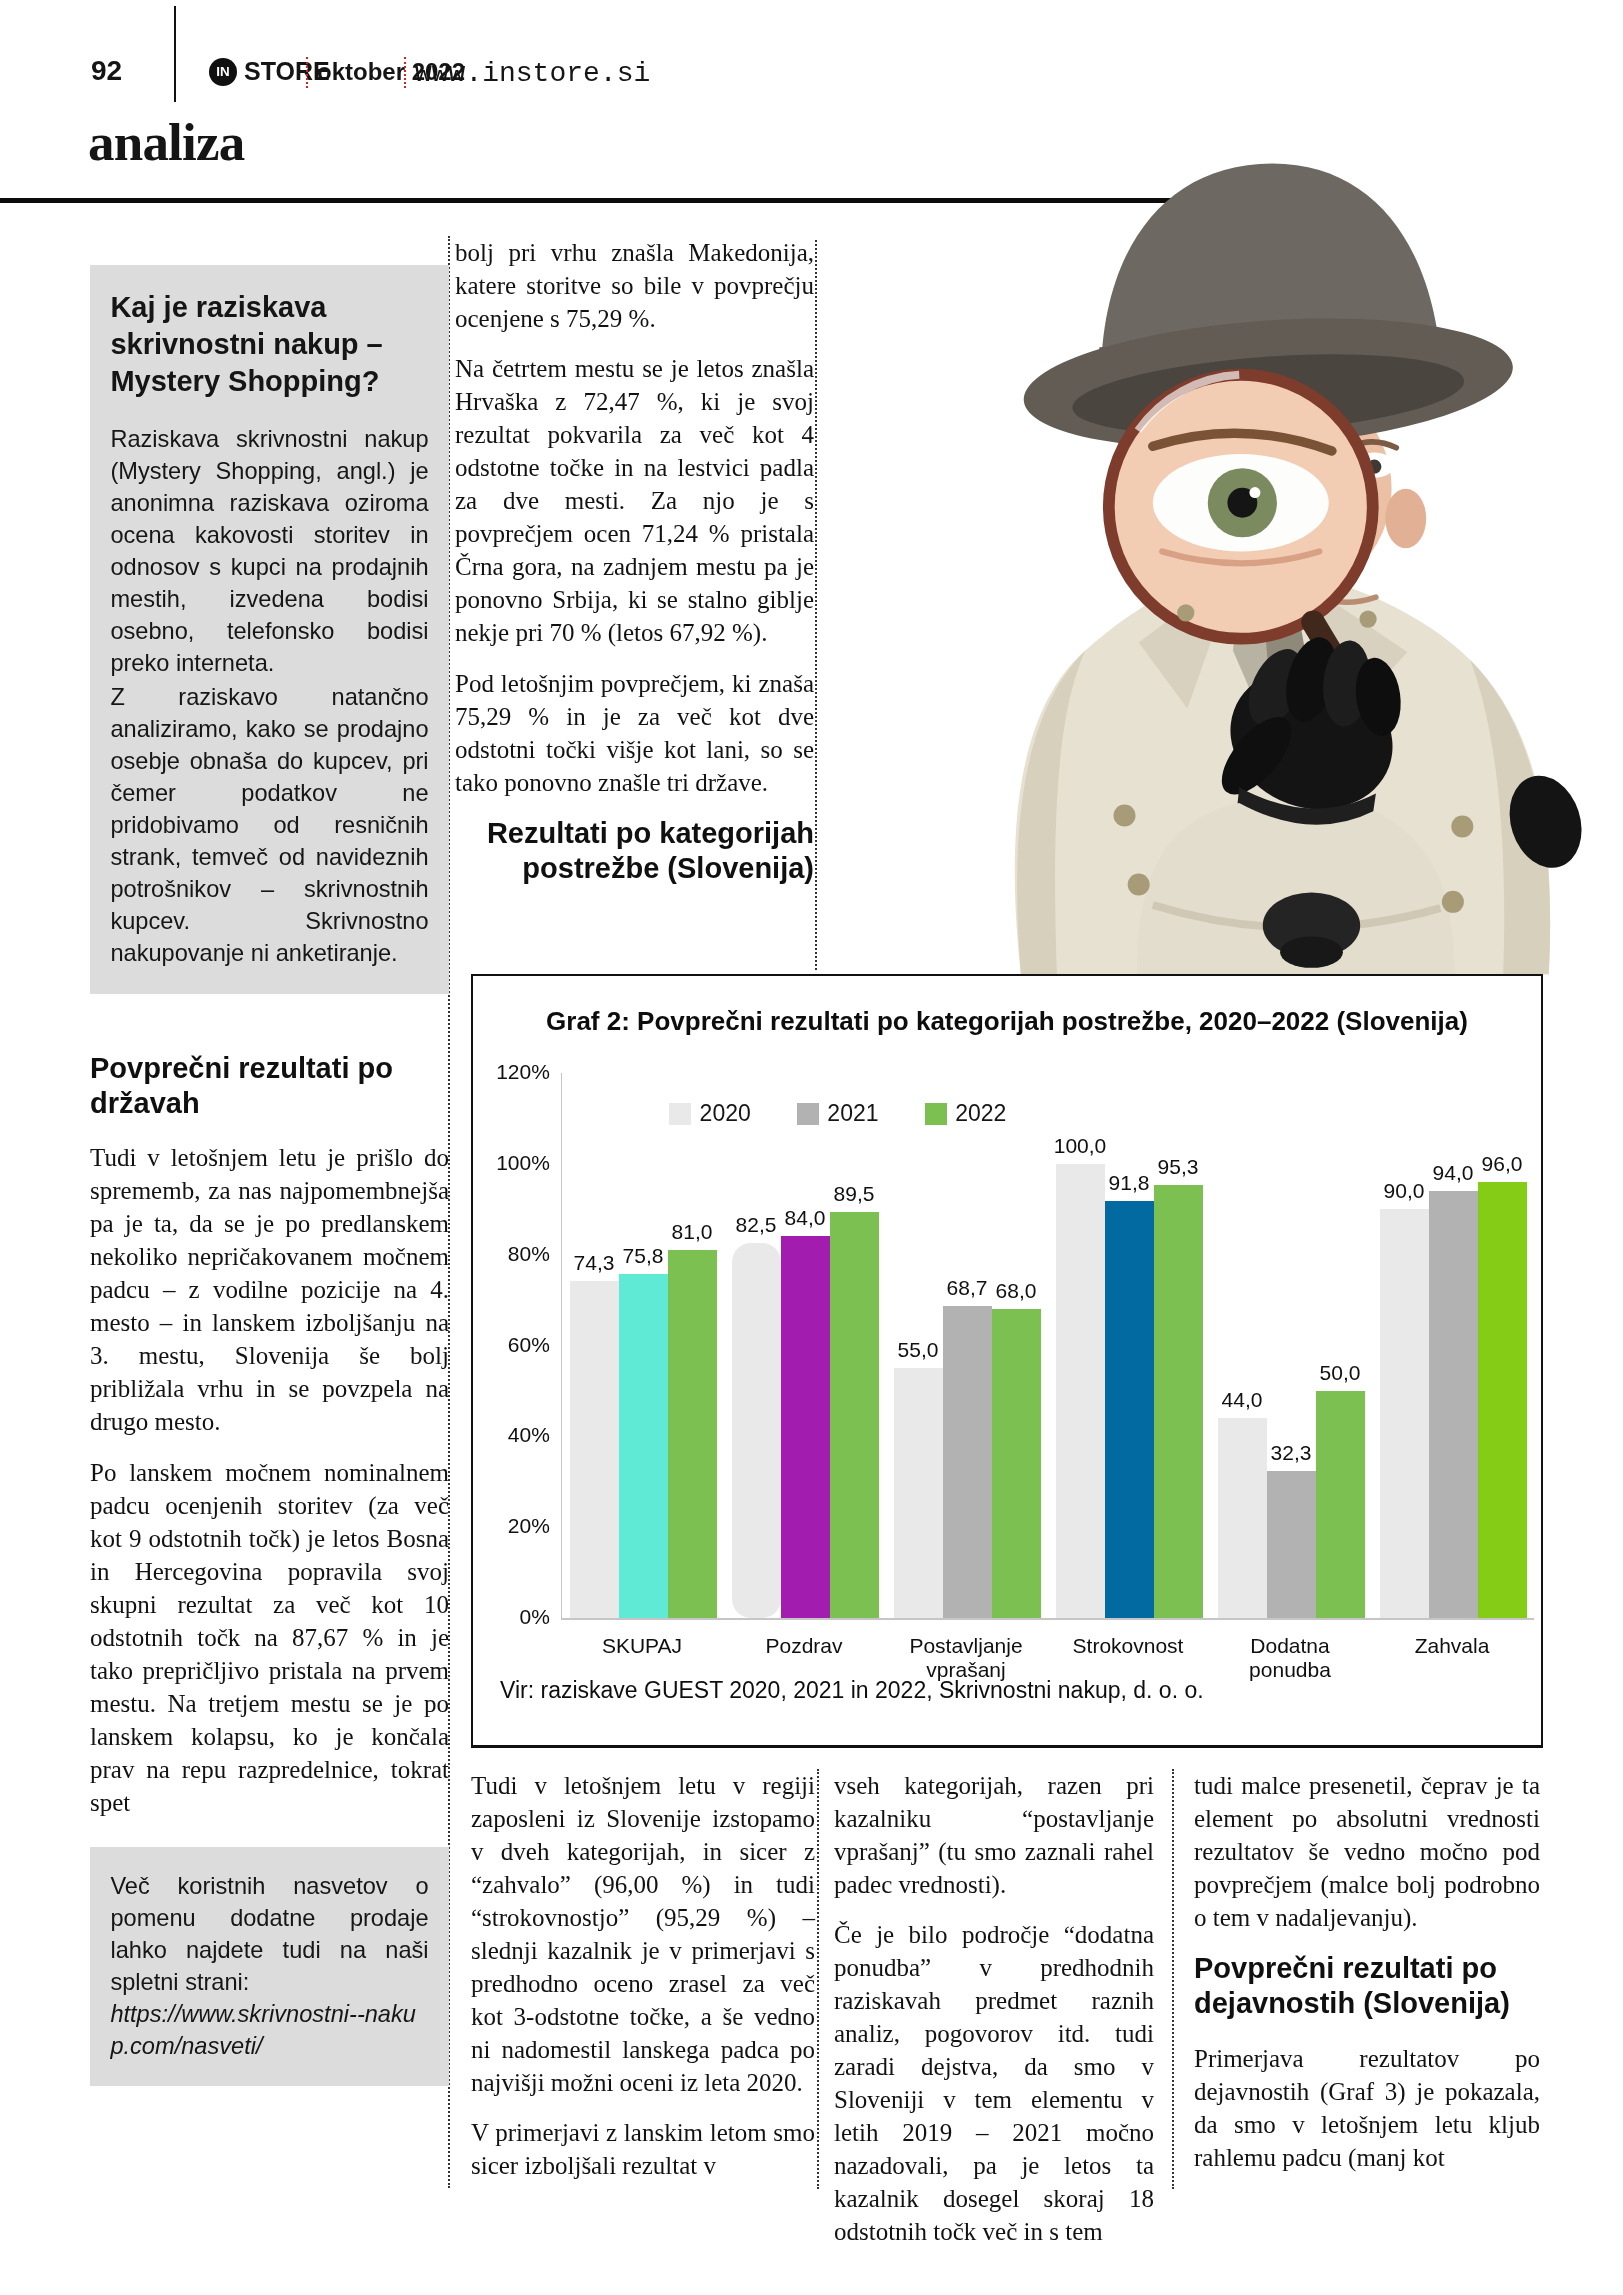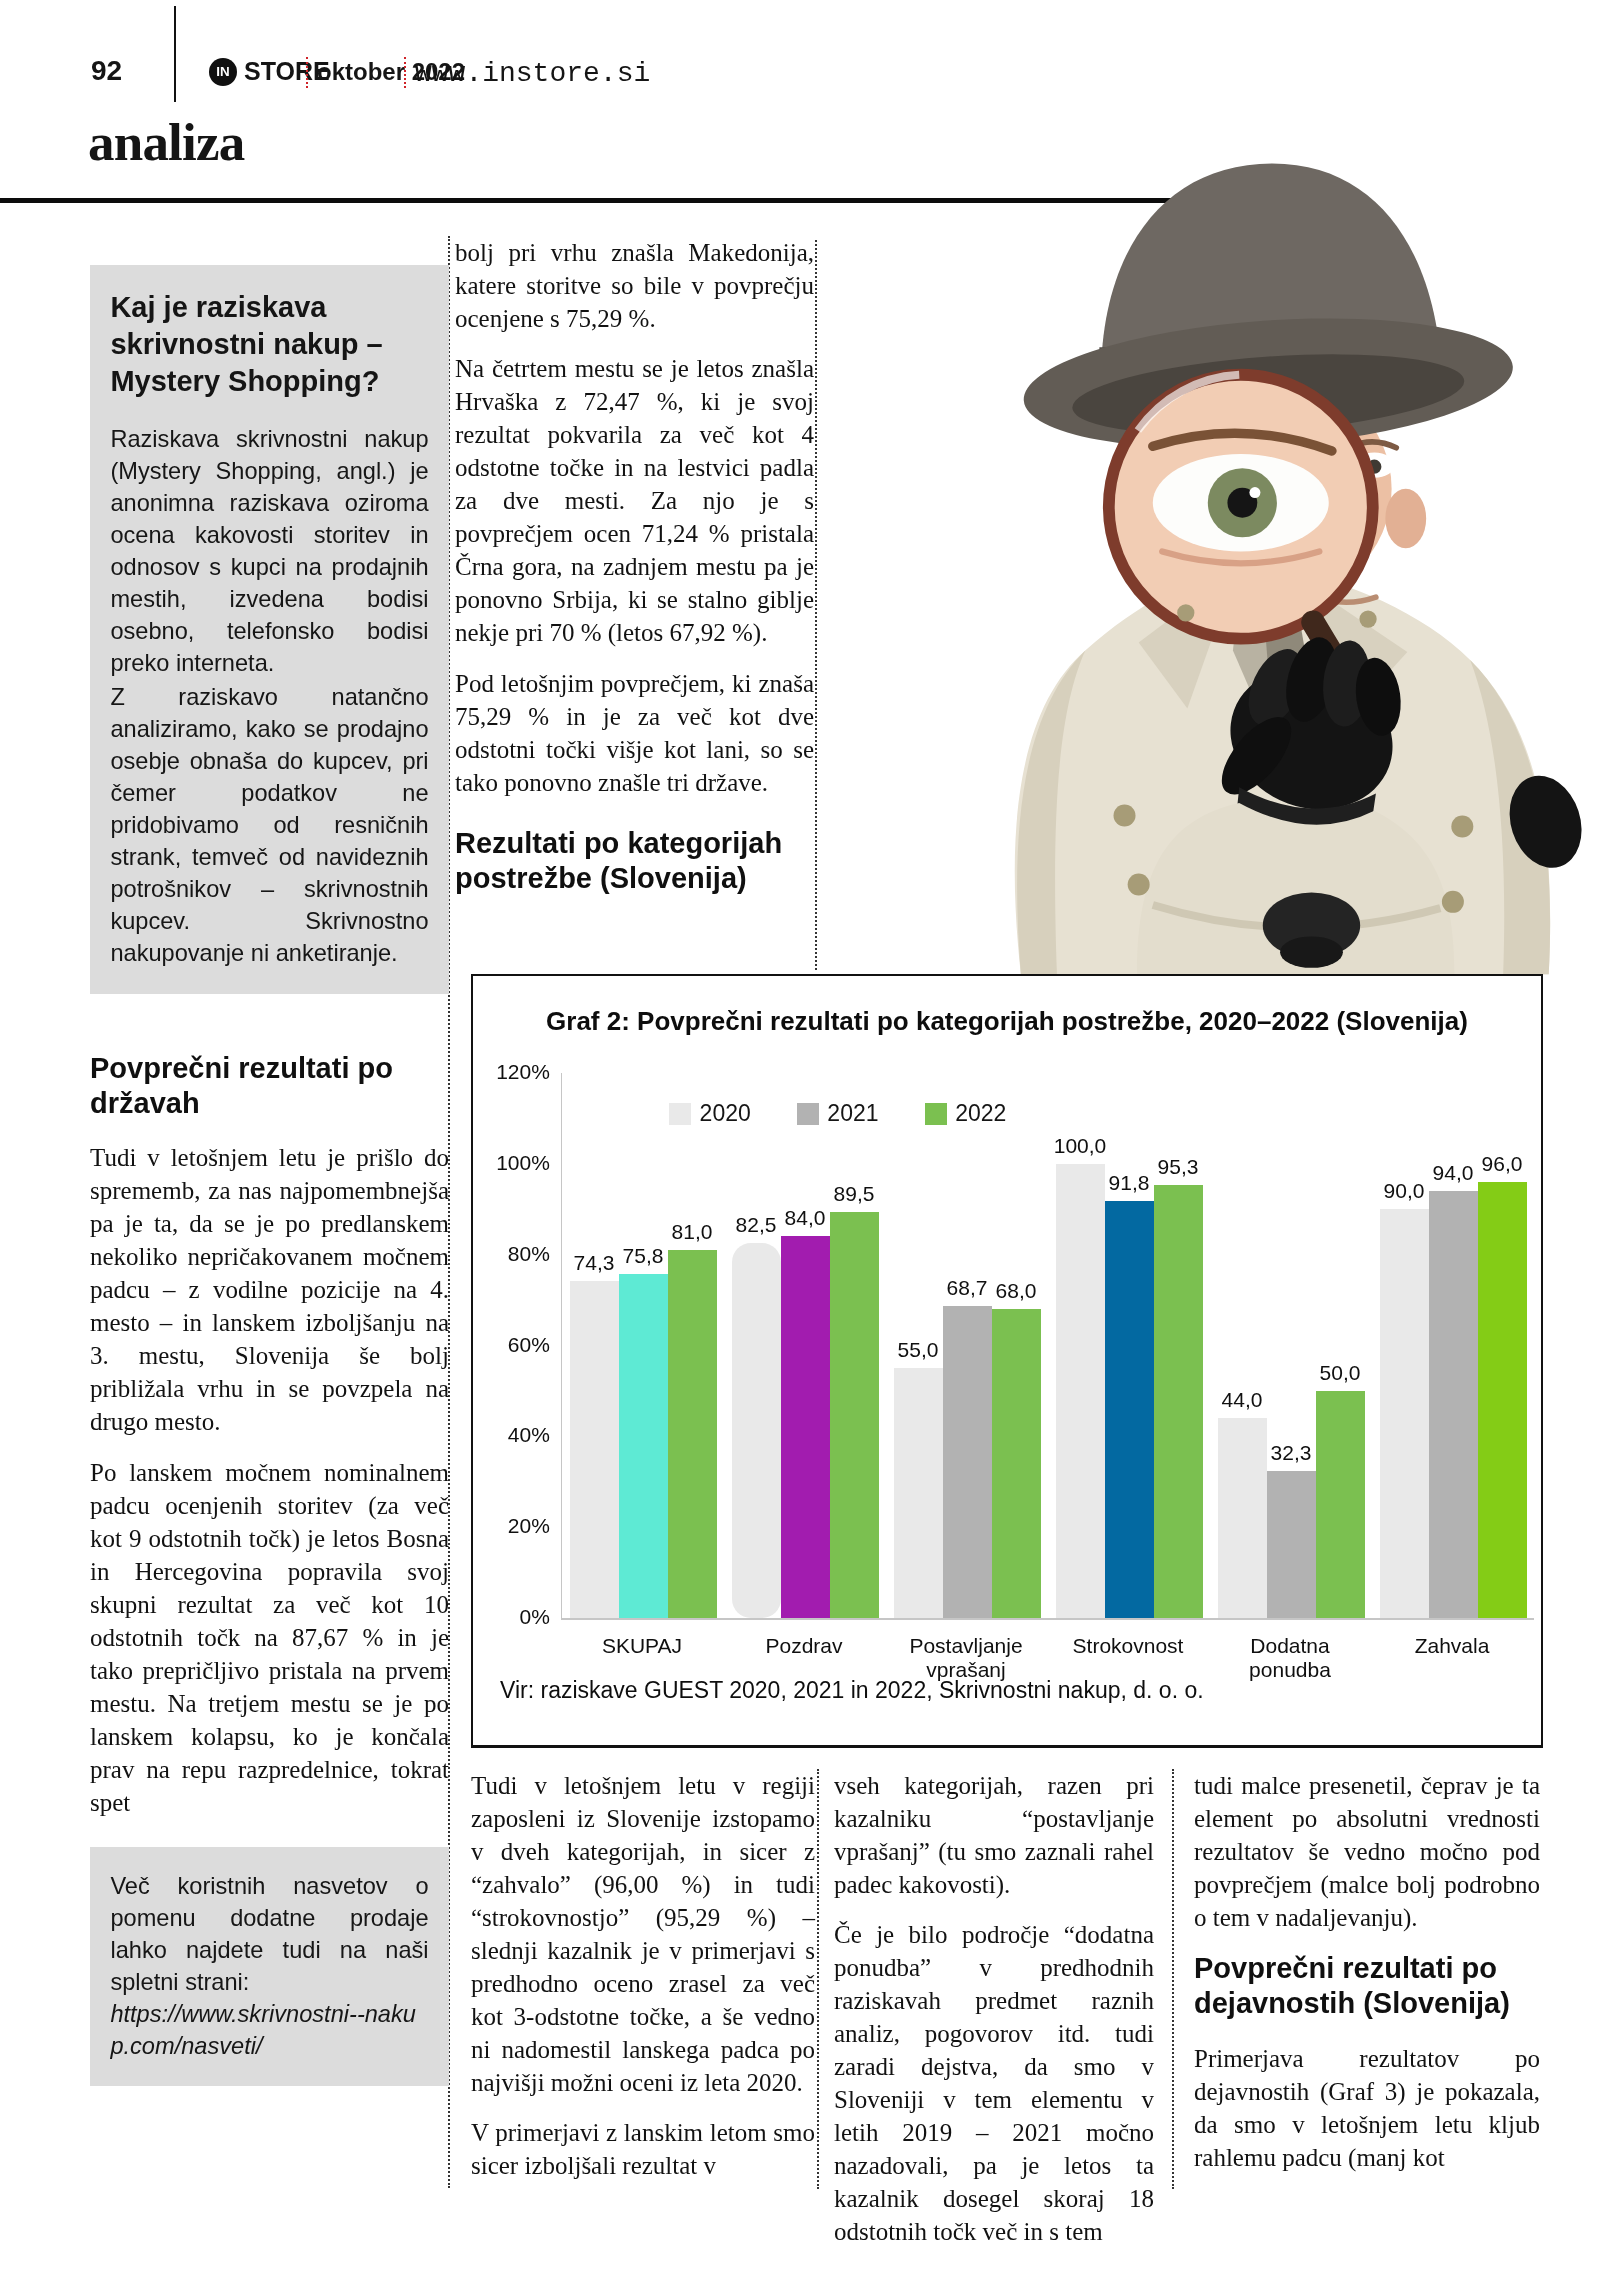--- a/index.html
+++ b/index.html
@@ -98,21 +98,21 @@
     <p><a href="#">https://www.skrivnostni--nakup.com/nasveti/</a></p>
   </div>
 </div>
 
 <div class="col" style="left:455px;top:236px;width:359px;">
   <div>
       <p class="serifp">bolj pri vrhu znašla Makedonija, katere storitve so bile v povprečju ocenjene s 75,29 %.</p>
       <p class="serifp">Na četrtem mestu se je letos znašla Hrvaška z 72,47 %, ki je svoj rezultat pokvarila za več kot 4 odstotne točke in na lestvici padla za dve mesti. Za njo je s povprečjem ocen 71,24 % pristala Črna gora, na zadnjem mestu pa je ponovno Srbija, ki se stalno giblje nekje pri 70 % (letos 67,92 %).</p>
       <p class="serifp">Pod letošnjim povprečjem, ki znaša 75,29 % in je za več kot dve odstotni točki višje kot lani, so se tako ponovno znašle tri države.</p>
     </div>
-  <h3 class="colhead" style="margin-top:27px;">Rezultati po kategorijah postrežbe (Slovenija)</h3>
+  <h3 class="colhead" style="margin-top:17px;text-align:right;">Rezultati po kategorijah postrežbe (Slovenija)</h3>
 </div>
 
 <svg style="position:absolute;left:903px;top:110px;" width="707" height="872" viewBox="0 0 900 1110" xmlns="http://www.w3.org/2000/svg">
   <rect x="470" y="95" width="430" height="45" fill="#ffffff"></rect>
 
   <path d="M150 1100 C128 900 152 758 232 688 C302 626 362 598 425 584 L485 584 C565 600 662 640 722 700 C802 780 832 900 822 1100 Z" fill="#e7e1d2"></path>
   <path d="M232 688 C200 760 188 880 196 1100 L150 1100 C136 920 150 770 232 688 Z" fill="#d7d0bd"></path>
   <path d="M722 700 C756 790 770 930 764 1100 L822 1100 C832 910 800 778 722 700 Z" fill="#d7d0bd"></path>
 
   <path d="M425 584 L362 762 L300 678 Z" fill="#d8d1bf"></path>
@@ -271,21 +271,21 @@
 </div>
 
 <div class="col" style="left:471px;top:1769px;width:344px;">
   <div>
       <p class="serifp">Tudi v letošnjem letu v regiji zaposleni iz Slovenije izstopamo v dveh kategorijah, in sicer z “zahvalo” (96,00 %) in tudi “strokovnostjo” (95,29 %) – slednji kazalnik je v primerjavi s predhodno oceno zrasel za več kot 3-odstotne točke, a še vedno ni nadomestil lanskega padca po najvišji možni oceni iz leta 2020.</p>
       <p class="serifp">V primerjavi z lanskim letom smo sicer izboljšali rezultat v</p>
     </div>
 </div>
 <div class="col" style="left:834px;top:1769px;width:320px;">
   <div>
-      <p class="serifp">vseh kategorijah, razen pri kazalniku “postavljanje vprašanj” (tu smo zaznali rahel padec kakovosti).</p>
+      <p class="serifp">vseh kategorijah, razen pri kazalniku “postavljanje vprašanj” (tu smo zaznali rahel padec vrednosti).</p>
       <p class="serifp">Če je bilo področje “dodatna ponudba” v predhodnih raziskavah predmet raznih analiz, pogovorov itd. tudi zaradi dejstva, da smo v Sloveniji v tem elementu v letih 2019 – 2021 močno nazadovali, pa je letos ta kazalnik dosegel skoraj 18 odstotnih točk več in s tem</p>
     </div>
 </div>
 <div class="col" style="left:1194px;top:1769px;width:346px;">
   <div>
       <p class="serifp">tudi malce presenetil, čeprav je ta element po absolutni vrednosti rezultatov še vedno močno pod povprečjem (malce bolj podrobno o tem v nadaljevanju).</p>
     </div>
   <h3 class="colhead" style="">Povprečni rezultati po dejavnostih (Slovenija)</h3>
   <div>
       <p class="serifp">Primerjava rezultatov po dejavnostih (Graf 3) je pokazala, da smo v letošnjem letu kljub rahlemu padcu (manj kot</p>

